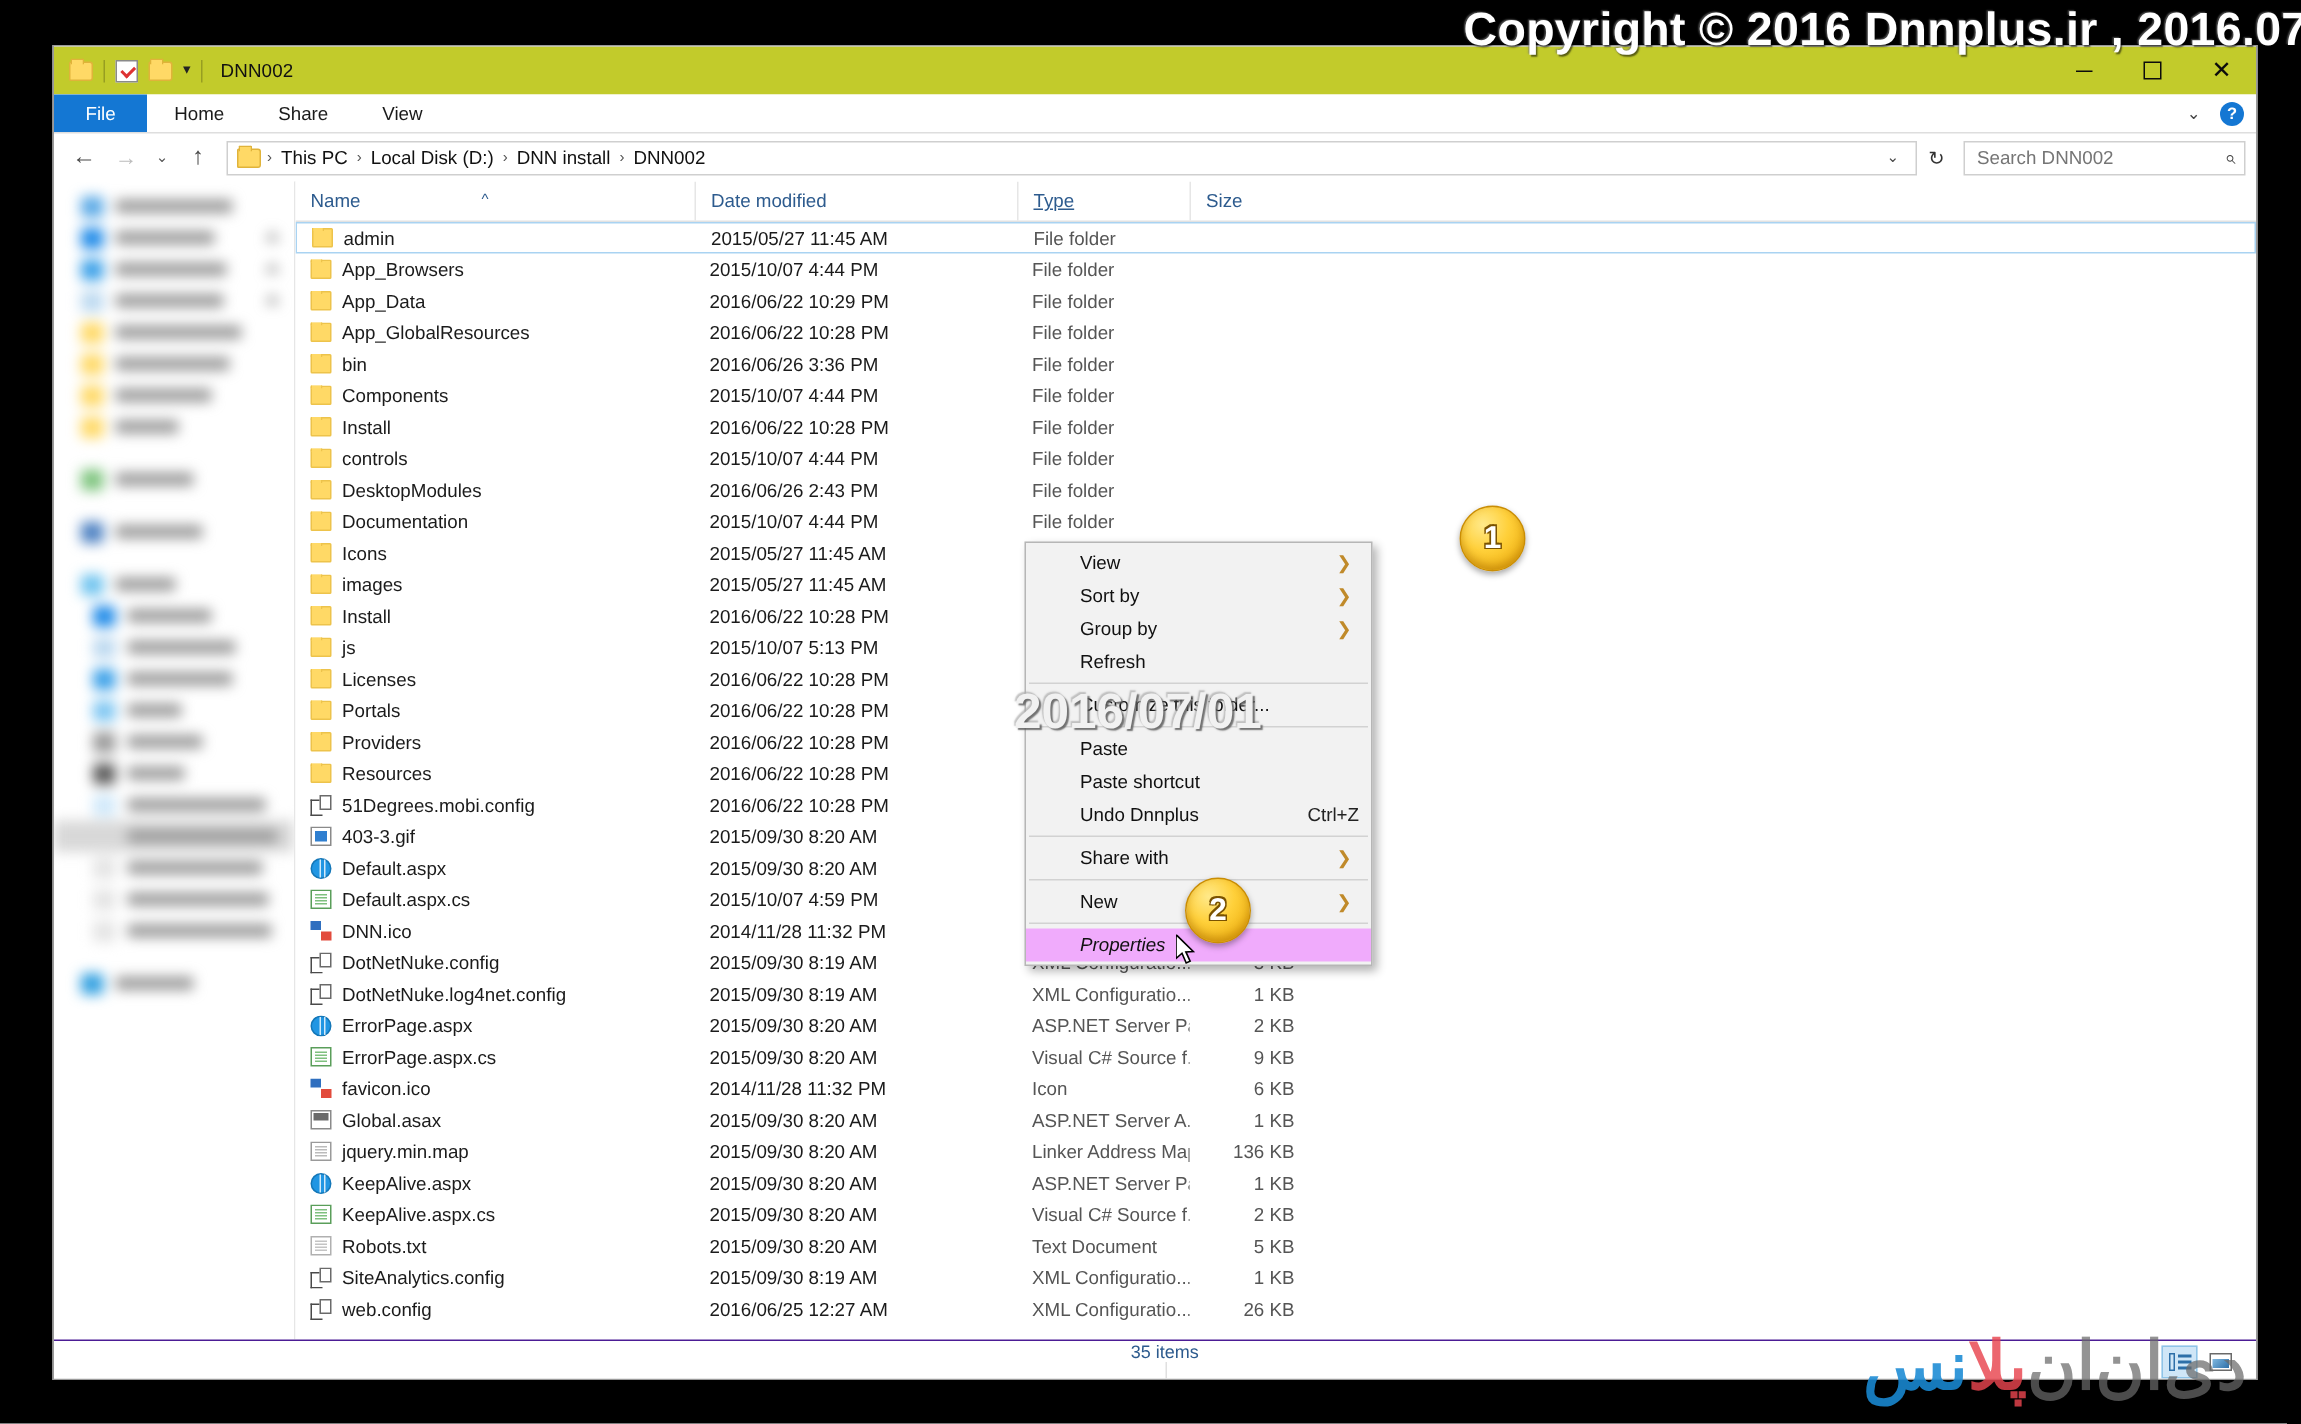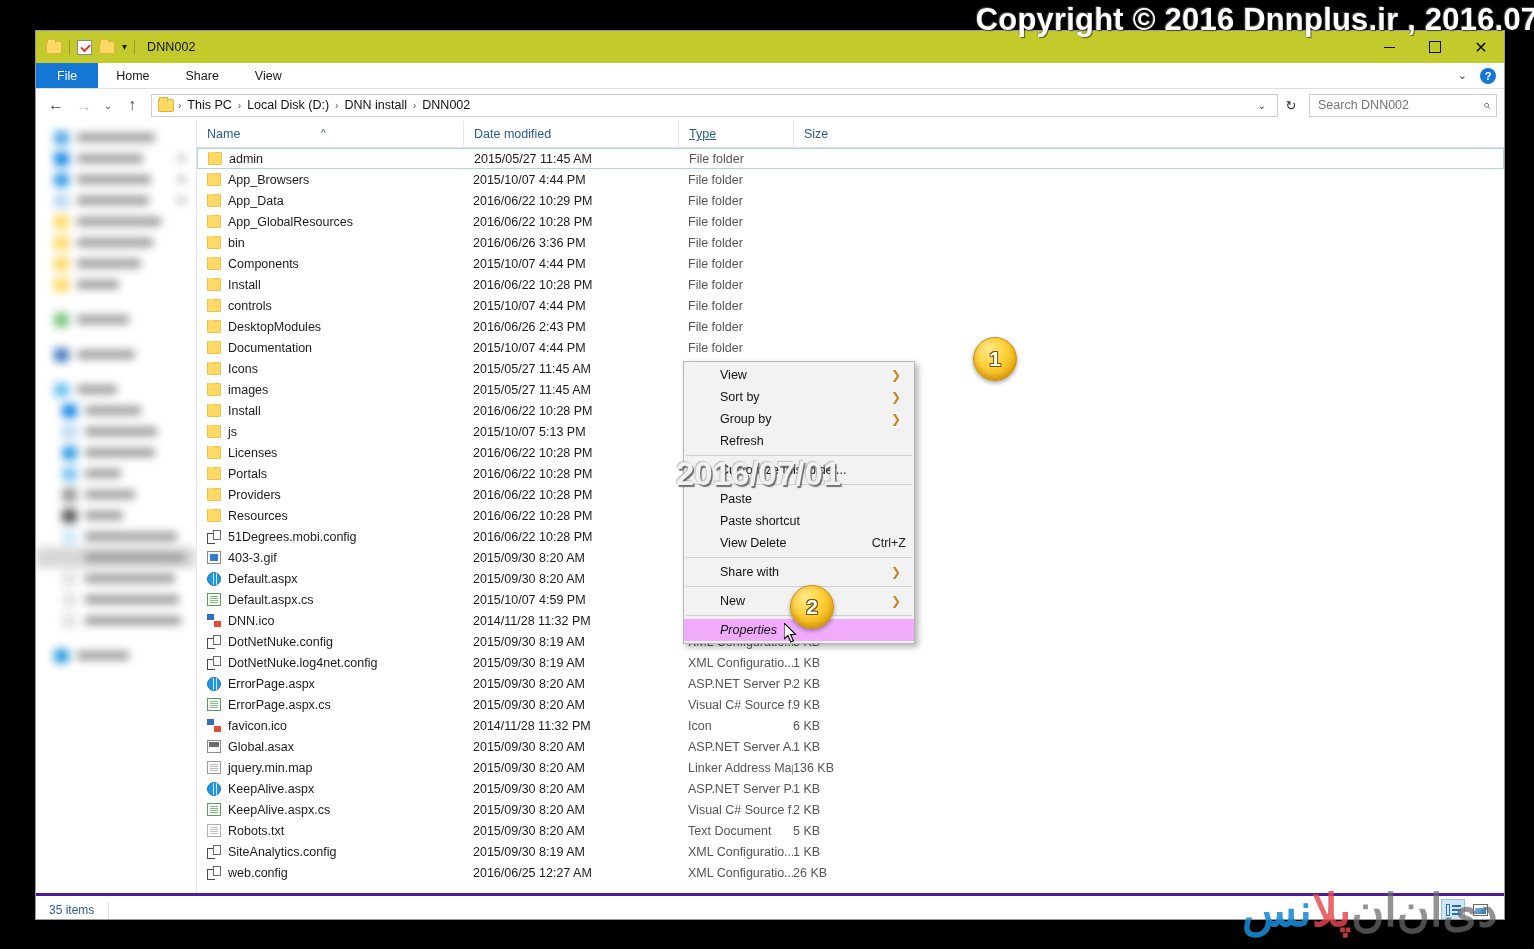--- a/index.html
+++ b/index.html
@@ -115,21 +115,21 @@
   .sortmark{position:absolute;left:124px;top:0px;font-size:10px;color:#2d5b8e;}
 
   
   .rows{position:relative;}
   .row{display:flex;height:21px;align-items:center;box-sizing:border-box;}
   .row.sel{border:1px solid #a9d3f2;background:#fff;height:21px;}
   .cell{font-size:12.5px;color:#1b1b1b;box-sizing:border-box;white-space:nowrap;overflow:hidden;}
   .c-name{width:266px;display:flex;align-items:center;gap:7px;padding-left:10px;}
   .c-date{width:215px;padding-left:10px;color:#1b1b1b;}
   .c-type{width:115px;padding-left:10px;color:#555;}
-  .c-size{width:82px;padding-right:12px;text-align:left;color:#555;}
+  .c-size{width:82px;padding-right:12px;text-align:right;color:#555;}
 
   
   .ic{width:14px;height:13px;flex:none;position:relative;}
   .ic.folder{background:#ffd966;border:1px solid #edc34b;border-radius:1px;box-sizing:border-box;}
   .ic.folder:before{content:"";position:absolute;left:-1px;top:-3px;width:6px;height:3px;
     background:#ffd966;border:1px solid #edc34b;border-bottom:none;border-radius:1px 1px 0 0;}
   .ic.doc{background:#fff;border:1px solid #9a9a9a;box-sizing:border-box;}
   .ic.doc:after{content:"";position:absolute;left:2px;top:2px;right:2px;height:1px;
     box-shadow:0 0 0 0 #999,0 2px 0 0 #bbb,0 4px 0 0 #bbb,0 6px 0 0 #bbb;background:#bbb;}
   .ic.cs{background:#fff;border:1px solid #5a9e5a;box-sizing:border-box;}
@@ -149,21 +149,21 @@
   .ic.dnn:before{content:"";position:absolute;left:0;top:0;width:7px;height:6px;background:#2f6fbf;}
   .ic.dnn:after{content:"";position:absolute;right:0;bottom:0;width:7px;height:6px;background:#e24b3c;}
   .ic.asax{background:#fff;border:1px solid #8a8a8a;box-sizing:border-box;}
   .ic.asax:after{content:"";position:absolute;left:1px;top:1px;width:10px;height:5px;background:#6a6a6a;}
   .ic.txt{background:#fff;border:1px solid #b0b0b0;box-sizing:border-box;}
   .ic.txt:after{content:"";position:absolute;left:2px;top:2px;right:2px;height:1px;background:#c4c4c4;
     box-shadow:0 2px 0 0 #c4c4c4,0 4px 0 0 #c4c4c4,0 6px 0 0 #c4c4c4;}
 
   
   .statusbar{
-    height:28px;border-top:3px solid #4c1d95;display:flex;align-items:center;position:relative;background:#fff;
+    height:28px;border-top:1px solid #4c1d95;display:flex;align-items:center;position:relative;background:#fff;flex-direction:column;
   }
   .status-count{font-size:12px;color:#2d5b8e;padding-left:13px;}
   .status-div{width:1px;height:17px;background:#e0e0e0;margin-left:14px;}
   .viewbtns{position:absolute;right:12px;top:0;height:28px;display:flex;align-items:center;gap:3px;}
   .vbtn{width:24px;height:22px;display:flex;align-items:center;justify-content:center;box-sizing:border-box;}
   .vbtn.active{background:#cfe6f7;border:1px solid #8fc4e8;}
   .vb-details{width:15px;height:12px;position:relative;}
   .vb-details:before{content:"";position:absolute;left:0;top:0;width:4px;height:12px;
     border:1px solid #2d6fa8;box-sizing:border-box;}
   .vb-details:after{content:"";position:absolute;left:6px;top:1px;width:9px;height:1.5px;background:#2d6fa8;
@@ -758,21 +758,21 @@
           <span>Customize this folder...</span>
         </div>
         <div class="ctxsep"></div>
         <div class="ctxitem">
           <span>Paste</span>
         </div>
         <div class="ctxitem">
           <span>Paste shortcut</span>
         </div>
         <div class="ctxitem">
-          <span>View Delete</span>
+          <span>Undo Dnnplus</span>
           <span class="ctx-accel">Ctrl+Z</span>
         </div>
         <div class="ctxsep"></div>
         <div class="ctxitem">
           <span>Share with</span>
           <span class="ctx-arrow">❯</span>
         </div>
         <div class="ctxsep"></div>
         <div class="ctxitem">
           <span>New</span>

